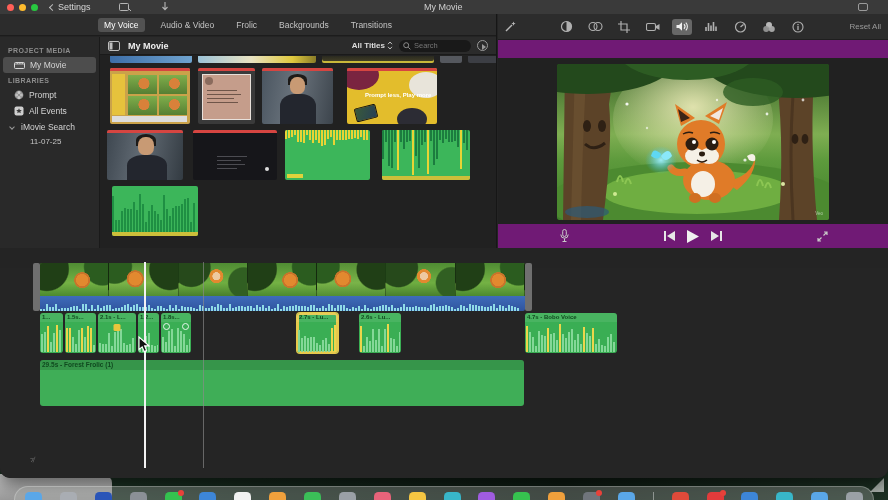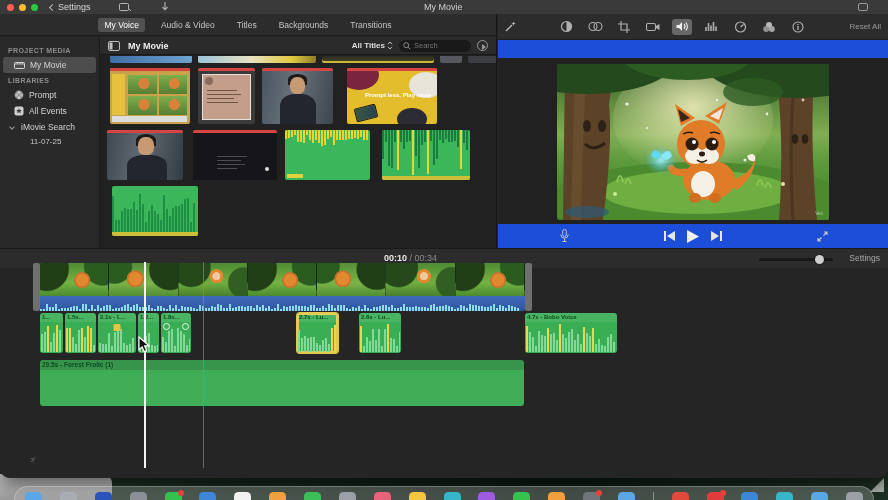--- a/index.html
+++ b/index.html
@@ -27,21 +27,21 @@
   .chev-left { width:5px; height:5px; border-left:1.5px solid #bbb; border-bottom:1.5px solid #bbb;
     transform:rotate(45deg); }
   .tb-icon { margin-left:28px; color:#b5b5b5; display:flex; align-items:center; }
   .doc-title { position:absolute; left:424px; color:#cfcfcf; }
   .tb-right { position:absolute; right:20px; width:10px; height:8px; border:1px solid #9a9a9a;
     border-radius:2px; }
 
   
   .left-pane { position:absolute; left:0; top:14px; width:497px; height:234px; background:#242424;
     border-right:1px solid #161616; }
-  .right-pane { position:absolute; left:498px; top:14px; width:390px; height:234px; background:#1d4ed8; }
+  .right-pane { position:absolute; left:498px; top:14px; width:390px; height:234px; background:#701a75; }
 
   
   .tabbar { height:22px; background:#2c2c2c; border-bottom:1px solid #1c1c1c;
     display:flex; align-items:center; justify-content:center; gap:10px; font-size:8.5px; color:#c4c4c4; }
   .tab { padding:2px 6px; border-radius:3px; white-space:nowrap; }
   .tab.sel { background:#525252; color:#fff; }
 
   
   .left-body { position:absolute; top:23px; left:0; right:0; bottom:0; display:flex; }
   .sidebar { width:100px; background:#292929; border-right:1px solid #1a1a1a; padding-top:6px;
@@ -258,21 +258,21 @@
           </svg>
       </span>
       <span class="doc-title">My Movie</span>
       <span class="tb-right"></span>
     </div>
 
     <div class="left-pane">
       <div class="tabbar">
         <span class="tab sel">My Voice</span>
         <span class="tab">Audio &amp; Video</span>
-        <span class="tab">Titles</span>
+        <span class="tab">Frolic</span>
         <span class="tab">Backgrounds</span>
         <span class="tab">Transitions</span>
       </div>
 
       <div class="left-body">
 
         <div class="sidebar">
           <div class="sb-h">PROJECT MEDIA</div>
           <div class="sb-item sel">
             <svg width="11" height="8" viewBox="0 0 11 8">
@@ -675,27 +675,20 @@
           </span>
         </span>
         <span class="expand">
           <svg width="11" height="11" viewBox="0 0 11 11">
               <path d="M7 1 H10 V4 M10 1 L6.5 4.5 M4 10 H1 V7 M1 10 L4.5 6.5" stroke="#c8c8c8" fill="none" stroke-width="1.2"></path>
             </svg>
         </span>
       </div>
     </div>
 
-    <div class="tl-toolbar">
-      <span class="time"><span>00:10</span><span class="dim"> / </span><span class="dim">00:34</span></span>
-      <span class="slider tl-zoom">
-          <span class="knob" style="left:56px"></span>
-        </span>
-      <span class="settings">Settings</span>
-    </div>
 
     <div class="timeline">
       <div class="tracks" id="tracks">
         <span class="handle" style="left:33px"></span>
         <span class="handle" style="left:525px"></span>
         <div class="filmstrip" id="filmstrip">
             <div class="frame fv0"></div>
             <div class="frame fv1"></div>
             <div class="frame fv2"></div>
             <div class="frame fv0"></div>

